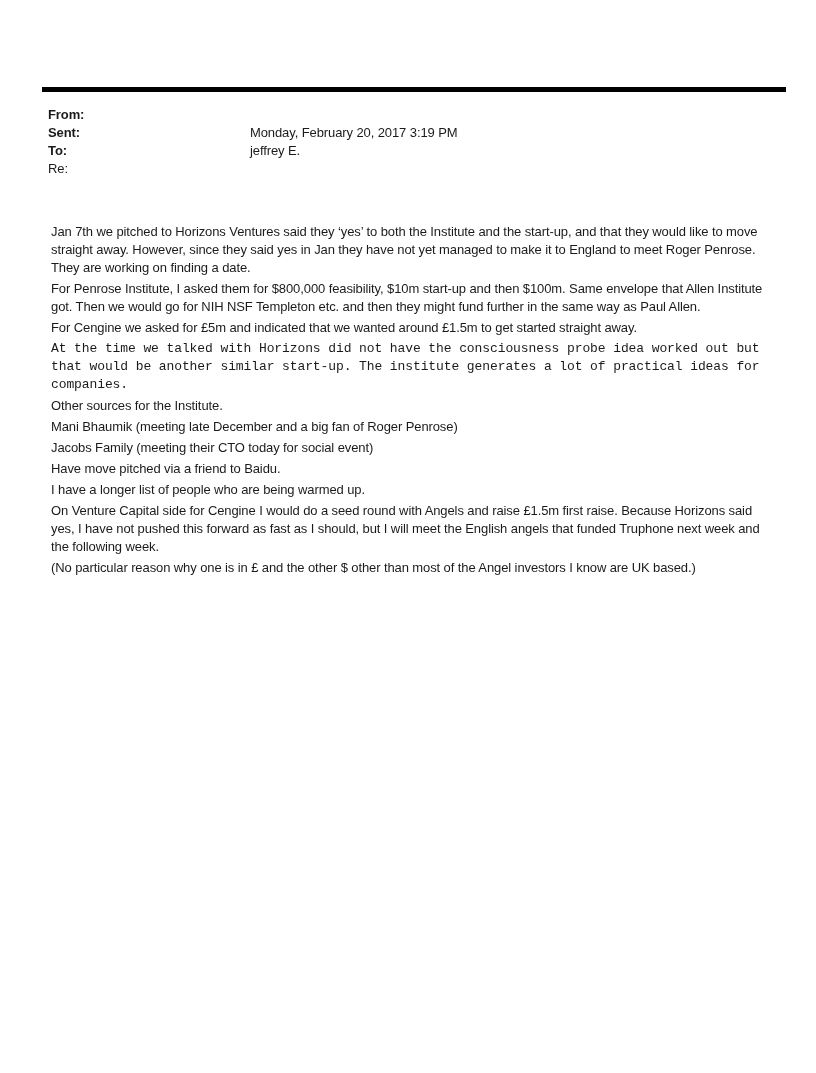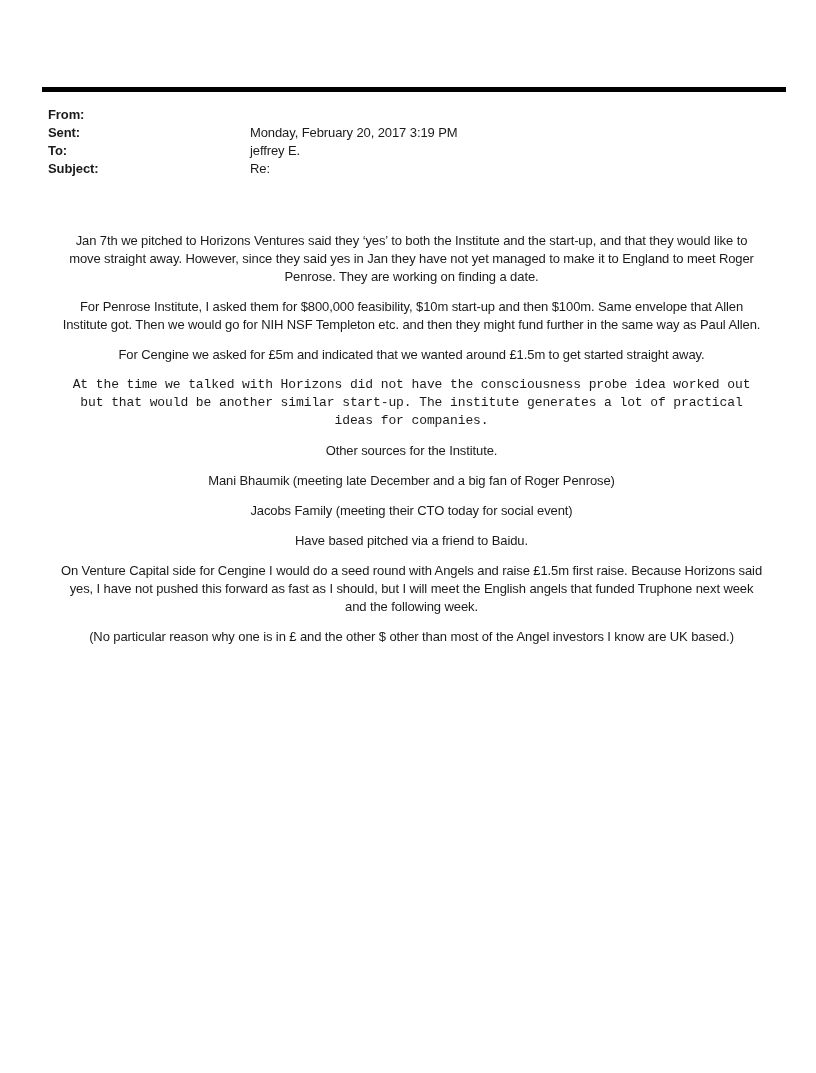--- a/index.html
+++ b/index.html
@@ -40,21 +40,21 @@
   }
   .email-body {
     position: absolute;
     left: 48px;
     top: 220px;
     width: 727px;
     font-size: 13px;
     line-height: 18px;
     letter-spacing: -0.1px;
   }
-  .email-body p { margin: 12px; text-align: center; }
+  .email-body p { margin: 3px; }
   .mb-51 { margin-bottom: 51px; }
   .mb-54 { margin-bottom: 54px; }
   .mb-55 { margin-bottom: 55px; }
   .mb-57 { margin-bottom: 57px; font-family: Liberation Mono, monospace; }
   .mb-18 { margin-bottom: 18px; }
   .mb-17 { margin-bottom: 17px; }
   .page-number {
     position: absolute;
     top: 992px;
     left: 0;
@@ -85,34 +85,34 @@
     </div>
     <div class="hrow">
       <span class="hlabel">Sent:</span>
       <span class="hvalue">Monday, February 20, 2017 3:19 PM</span>
     </div>
     <div class="hrow">
       <span class="hlabel">To:</span>
       <span class="hvalue">jeffrey E.</span>
     </div>
     <div class="hrow">
-      <span class="hlabel">Subject:</span>
       <span class="hvalue">Re:</span>
     </div>
   </div>
 
   <div class="email-body">
     <p class="mb-51">Jan 7th we pitched to Horizons Ventures said they ‘yes’ to both the Institute and the start-up, and that they would like to move straight away. However, since they said yes in Jan they have not yet managed to make it to England to meet Roger Penrose. They are working on finding a date.</p>
     <p class="mb-51">For Penrose Institute, I asked them for $800,000 feasibility, $10m start-up and then $100m. Same envelope that Allen Institute got. Then we would go for NIH NSF Templeton etc. and then they might fund further in the same way as Paul Allen.</p>
     <p class="mb-55">For Cengine we asked for £5m and indicated that we wanted around £1.5m to get started straight away.</p>
     <p class="mb-57">At the time we talked with Horizons did not have the consciousness probe idea worked out but that would be another similar start-up. The institute generates a lot of practical ideas for companies.</p>
     <p class="mb-18">Other sources for the Institute.</p>
     <p class="mb-17">Mani Bhaumik (meeting late December and a big fan of Roger Penrose)</p>
     <p class="mb-17">Jacobs Family (meeting their CTO today for social event)</p>
-    <p class="mb-17">Have based pitched via a friend to Baidu.</p>
+    <p class="mb-17">Have move pitched via a friend to Baidu.</p>
+    <p class="mb-55">I have a longer list of people who are being warmed up.</p>
     <p class="mb-54">On Venture Capital side for Cengine I would do a seed round with Angels and raise £1.5m first raise. Because Horizons said yes, I have not pushed this forward as fast as I should, but I will meet the English angels that funded Truphone next week and the following week.</p>
     <p>(No particular reason why one is in £ and the other $ other than most of the Angel investors I know are UK based.)</p>
   </div>
 
   <div class="page-number">1</div>
 
   <div class="bates">EFTA_R1_01364277</div>
 
 </div>
 

